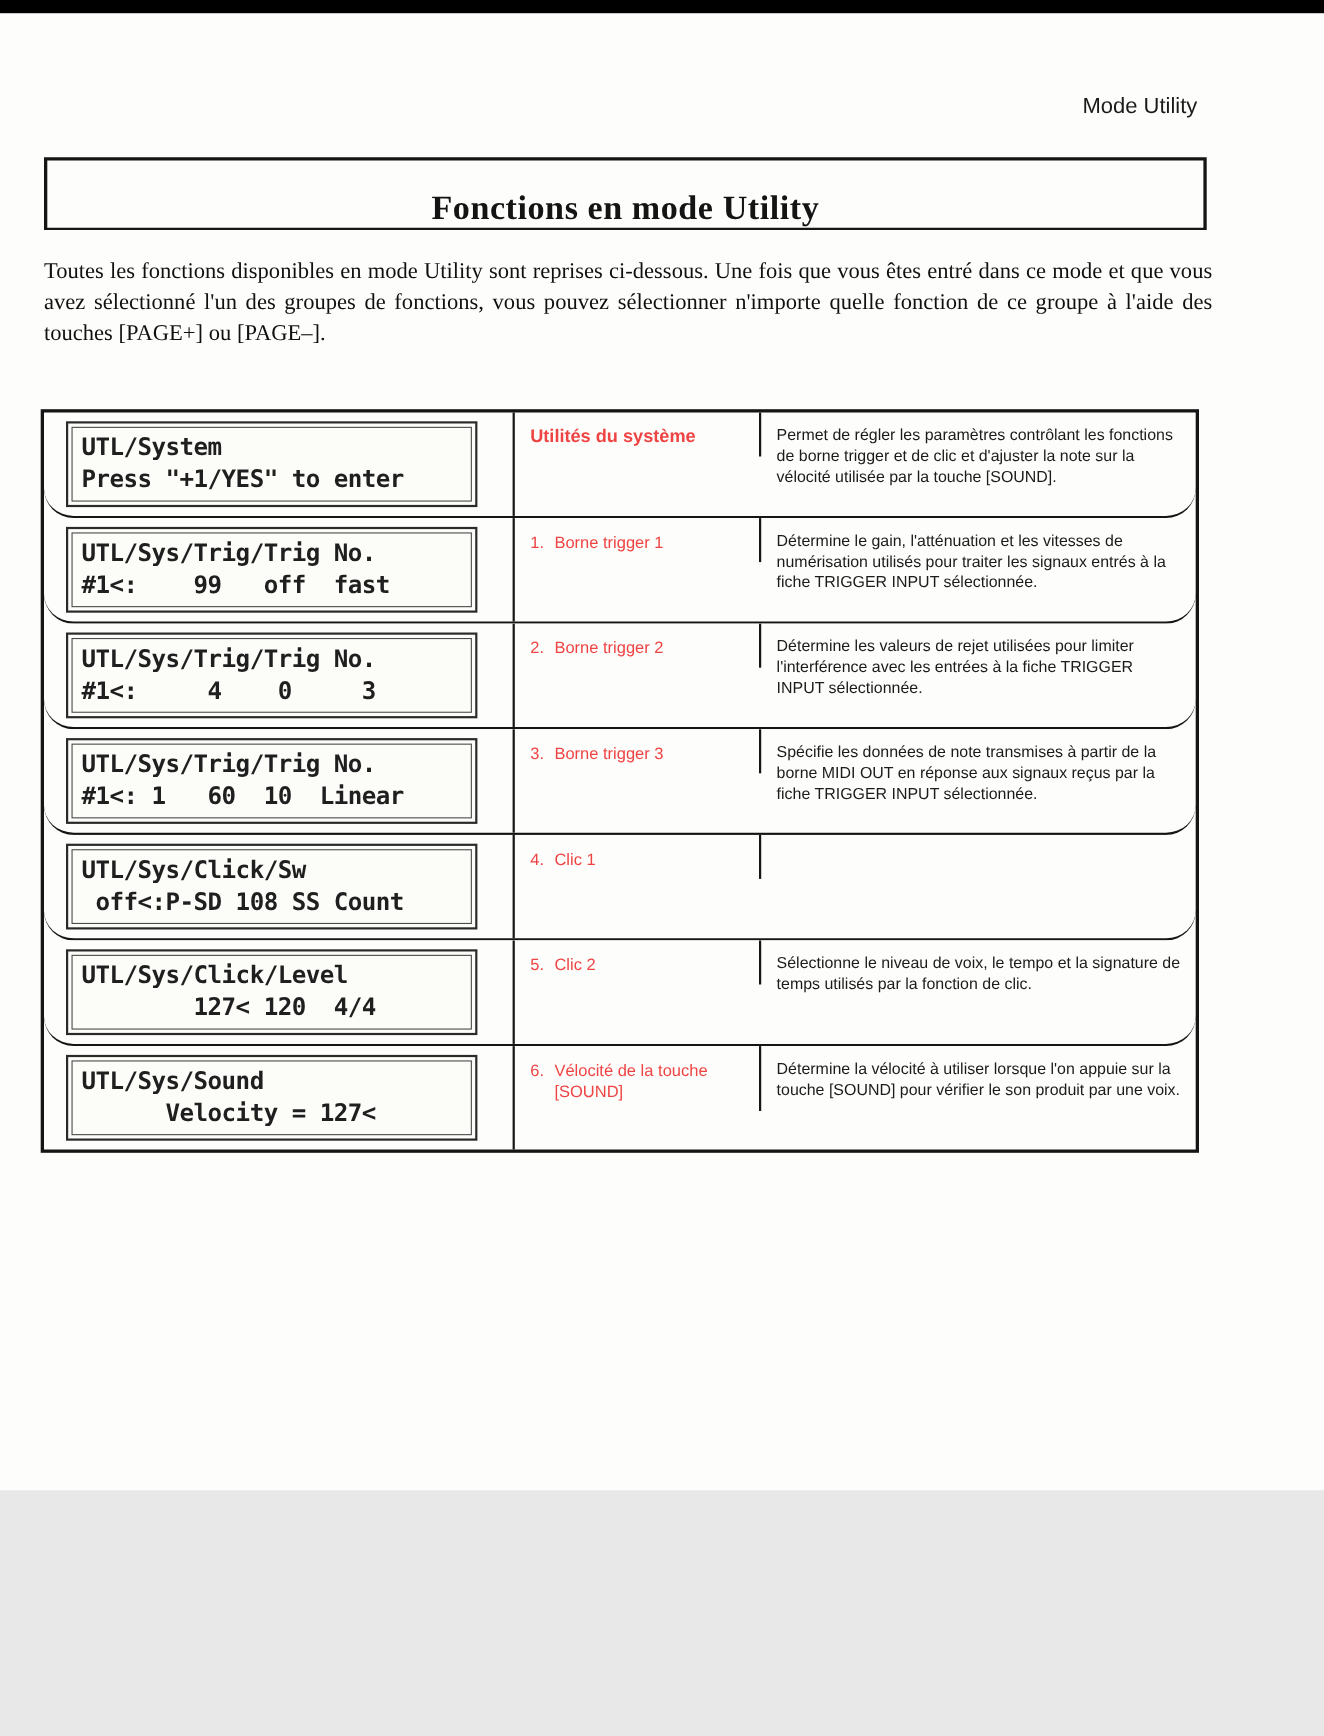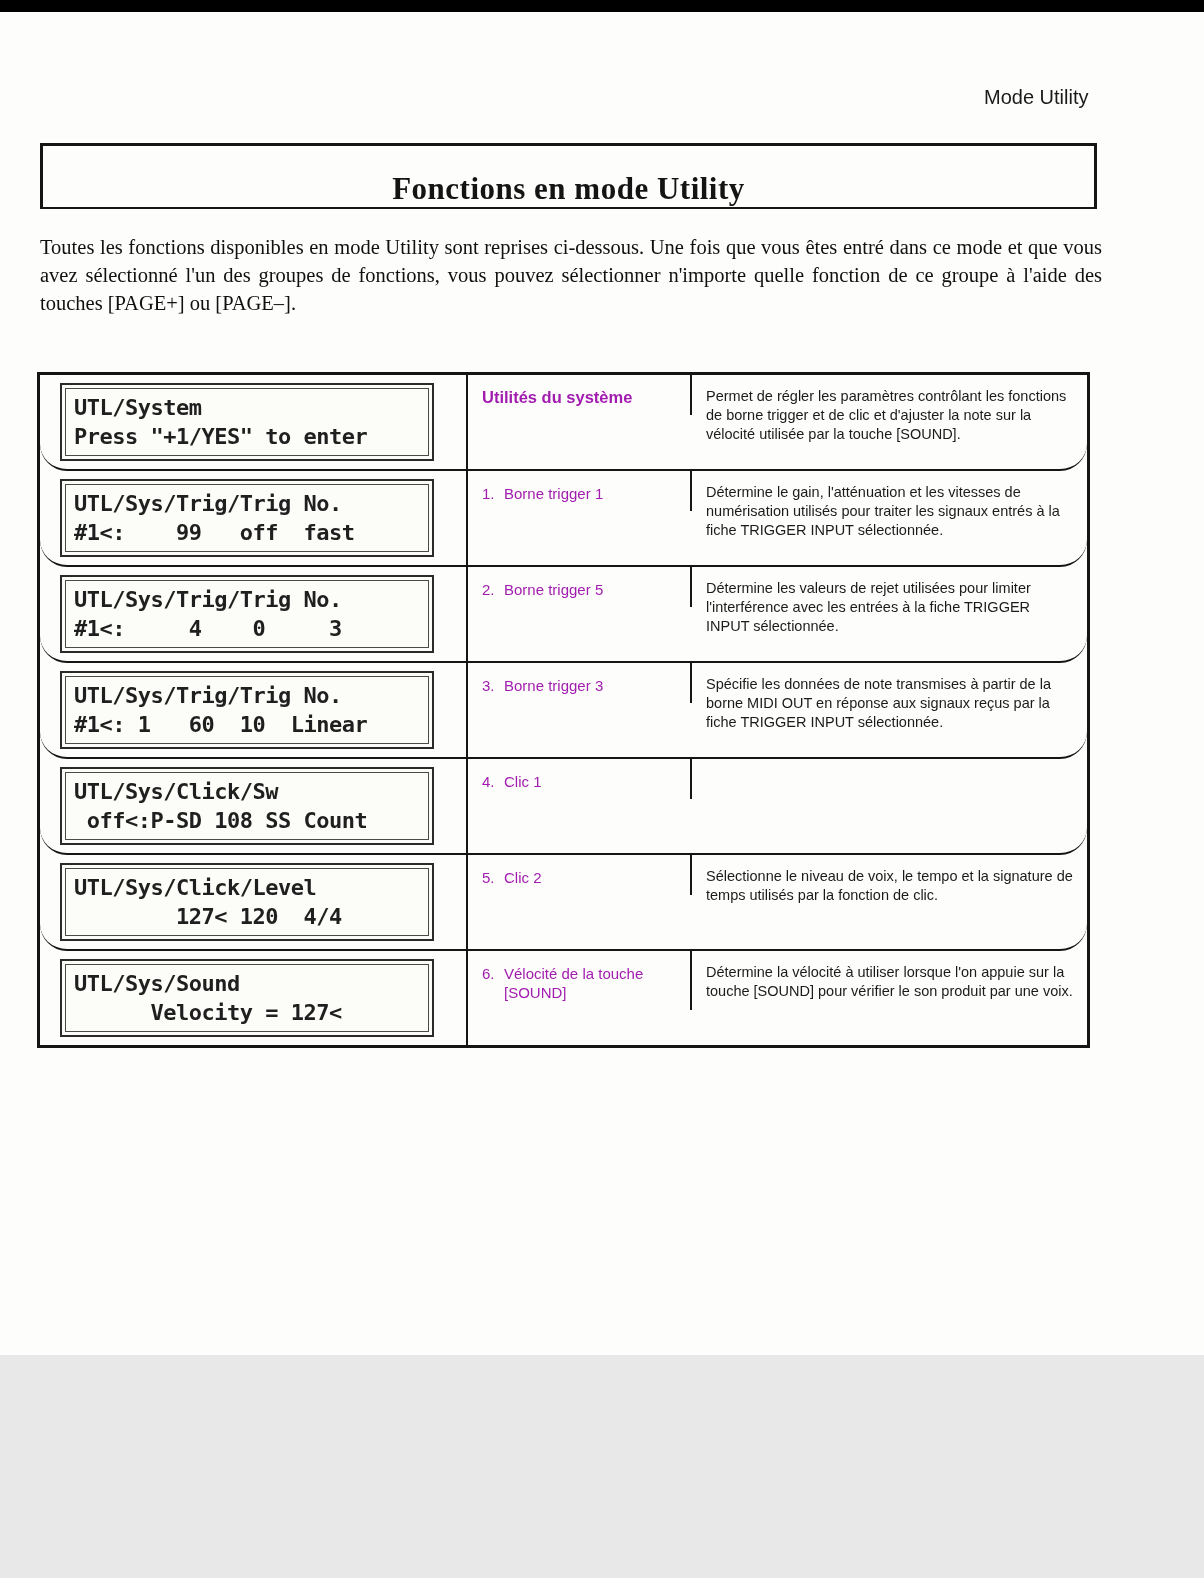--- a/index.html
+++ b/index.html
@@ -41,21 +41,21 @@
     border:2px solid #2a2a2a; padding:3px; width:374px; background:#fcfcf9;
   }
   .lcd-inner {
     border:1px solid #4a4a4a; padding:4px 8px;
     font-family:"DejaVu Sans Mono", monospace; font-size:22px; font-weight:bold; color:#1f1f1f;
   }
   .lcd-line { white-space:pre; line-height:29px; letter-spacing:-0.5px; }
   .cell-label {
     width:224px; border-right:2px solid #151515;
     padding:13px 8px 8px 14px;
-    font-family:"Liberation Sans", sans-serif; font-size:15px; line-height:19px; color:#a21caf;
+    font-family:"Liberation Sans", sans-serif; font-size:15px; line-height:19px; color:#ef4444;
     display:flex;
   }
   .num { width:22px; flex-shrink:0; }
   .t-row:first-child .num { display:none; }
   .t-row:first-child .cell-label { font-weight:bold; font-size:16.5px; }
   .cell-desc {
     flex:1; padding:12px 14px 8px 14px;
     font-family:"Liberation Sans", sans-serif; font-size:14.5px; line-height:19px; color:#1b1b1b;
   }
   .page-number {
@@ -116,21 +116,21 @@
       <div class="cell-lcd">
         <div class="lcd-outer">
           <div class="lcd-inner">
             <div class="lcd-line">UTL/Sys/Trig/Trig No.</div>
             <div class="lcd-line">#1&lt;:     4    0     3</div>
           </div>
         </div>
       </div>
       <div class="cell-label">
         <span class="num">2.</span>
-        <span class="lbl">Borne trigger 5</span>
+        <span class="lbl">Borne trigger 2</span>
       </div>
       <div class="cell-desc">Détermine les valeurs de rejet utilisées pour limiter l'interférence avec les entrées à la fiche TRIGGER INPUT sélectionnée.</div>
     </div>
 
     <div class="t-row">
       <div class="cell-lcd">
         <div class="lcd-outer">
           <div class="lcd-inner">
             <div class="lcd-line">UTL/Sys/Trig/Trig No.</div>
             <div class="lcd-line">#1&lt;: 1   60  10  Linear</div>

